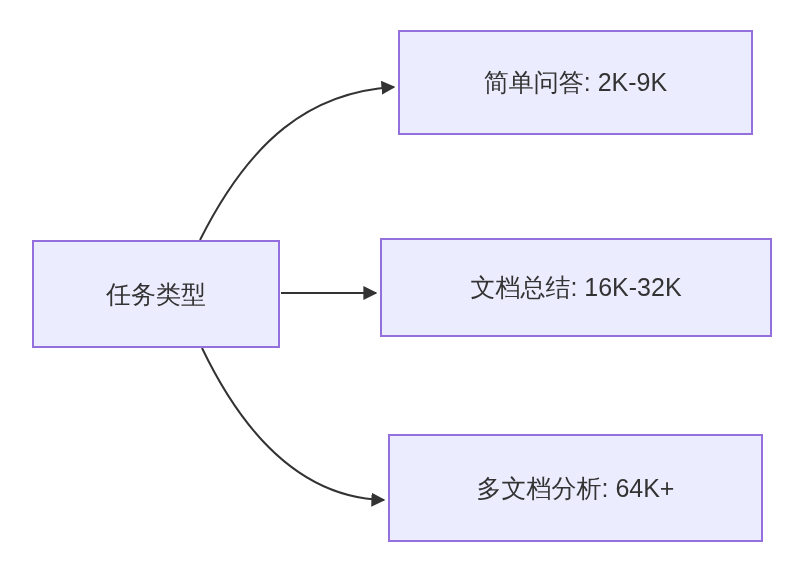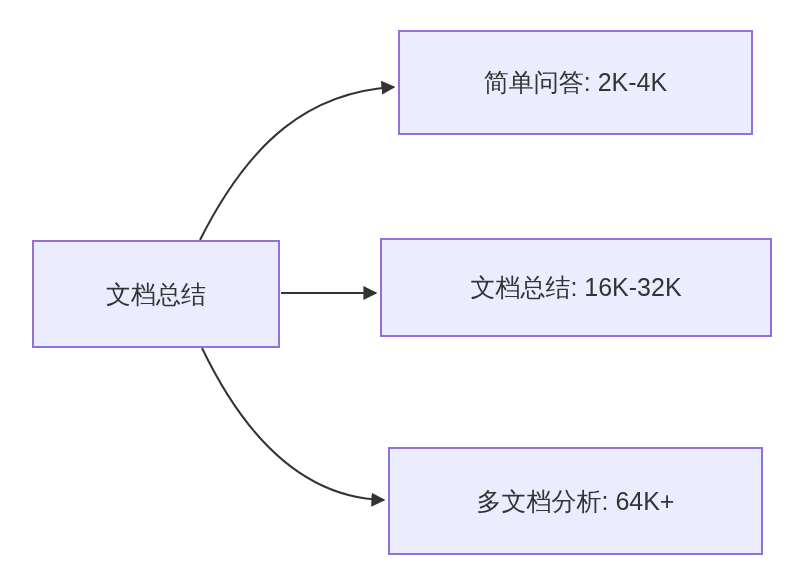--- a/index.html
+++ b/index.html
@@ -31,21 +31,21 @@
     display: flex;
     align-items: center;
     justify-content: center;
     font-size: 25px;
     text-align: center;
     white-space: nowrap;
   }
   .node-root   { left: 32px;  top: 240px; width: 248px; height: 108px; }
   .node-top    { left: 398px; top: 30px;  width: 355px; height: 105px; }
   .node-middle { left: 380px; top: 238px; width: 392px; height: 99px; }
-  .node-bottom { left: 388px; top: 447px; width: 375px; height: 108px; }
+  .node-bottom { left: 388px; top: 434px; width: 375px; height: 108px; }
   .edge {
     fill: none;
     stroke: #333333;
     stroke-width: 2px;
   }
 </style>
 </head>
 <body>
 
 <div id="canvas">
@@ -55,25 +55,25 @@
       <marker id="arrow" viewBox="0 0 10 10" refX="9" refY="5" markerWidth="7" markerHeight="7" orient="auto-start-reverse">
         <path d="M 0 0 L 10 5 L 0 10 z" fill="#333333"></path>
       </marker>
     </defs>
     <path class="edge" d="M 200 240 C 250 140, 310 92, 394 87" marker-end="url(#arrow)"></path>
     <path class="edge" d="M 281 293 L 376 293" marker-end="url(#arrow)"></path>
     <path class="edge" d="M 202 348 C 250 448, 310 498, 384 500" marker-end="url(#arrow)"></path>
   </svg>
 
   <div class="node node-root">
-    <span>文档总结</span>
+    <span>任务类型</span>
   </div>
 
   <div class="node node-top">
-    <span>简单问答: 2K-4K</span>
+    <span>简单问答: 2K-9K</span>
   </div>
 
   <div class="node node-middle">
     <span>文档总结: 16K-32K</span>
   </div>
 
   <div class="node node-bottom">
     <span>多文档分析: 64K+</span>
   </div>
 

